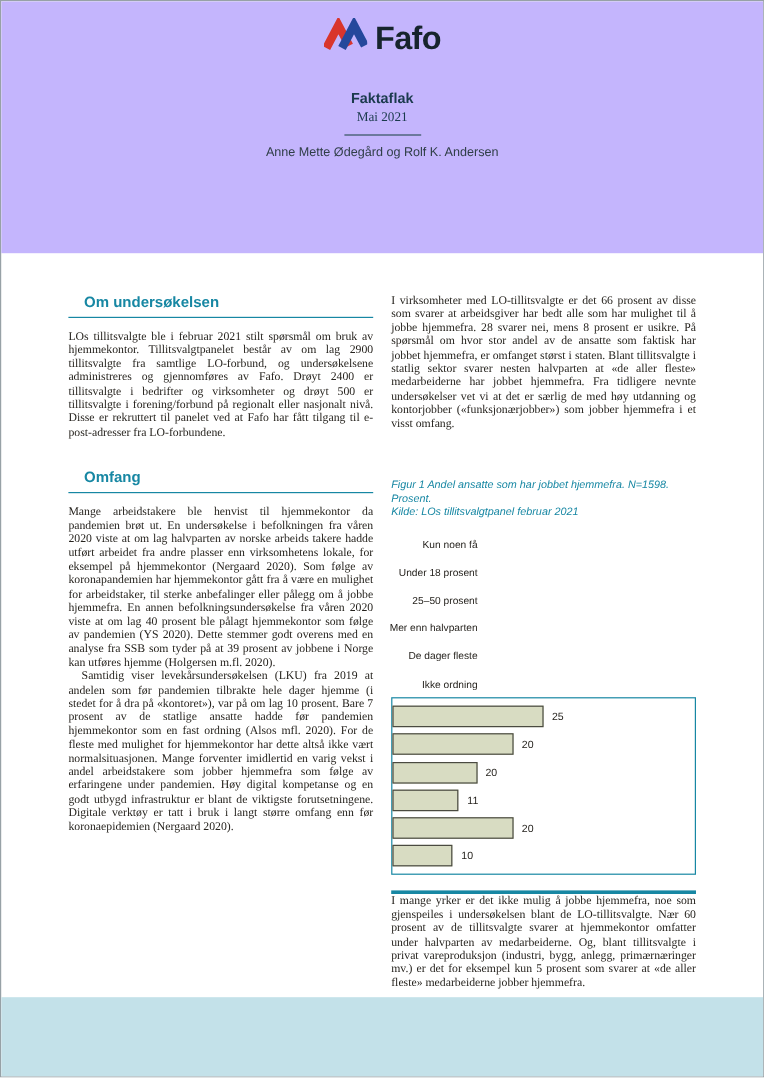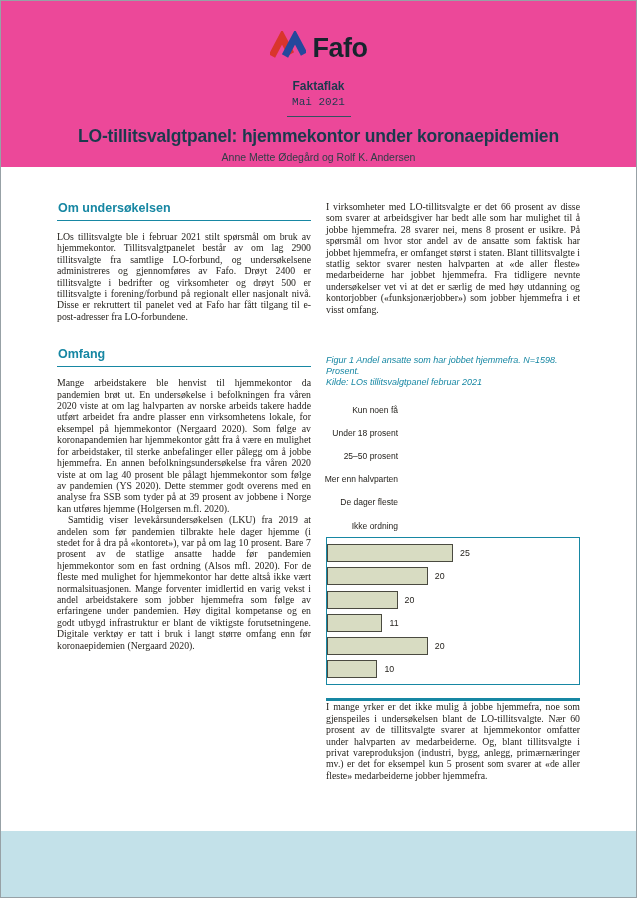--- a/index.html
+++ b/index.html
@@ -3,34 +3,34 @@
 <meta charset="utf-8">
 <style>
   html,body { margin:0; padding:0; background:#ffffff; }
   .page {
     position:relative; width:637px; height:898px; box-sizing:border-box;
     background:#ffffff; border:1px solid #97a1a6; overflow:hidden;
     font-family:"Liberation Serif", serif;
   }
   
   .header-band {
-    background:#ec4899; height:166px; box-sizing:border-box;
-    text-align:center; padding-top:31px;
+    background:#c4b5fd; height:210px; box-sizing:border-box;
+    text-align:center; padding-top:15px;
   }
   .logo-row { display:flex; justify-content:center; align-items:center; gap:7px; height:32px; }
   .logo-word { font-family:"Liberation Sans", sans-serif; font-weight:bold; font-size:27px; color:#17242d; letter-spacing:-0.5px; }
-  .kicker { margin-top:15px; font-family:"Liberation Sans", sans-serif; font-weight:bold; font-size:12px; color:#1b3a4d; }
-  .date   { margin-top:3px; font-family:Liberation Mono, monospace; font-size:11px; color:#1b3a4d; }
+  .kicker { margin-top:27px; font-family:"Liberation Sans", sans-serif; font-weight:bold; font-size:12px; color:#1b3a4d; }
+  .date   { margin-top:3px; font-family:Liberation Serif, serif; font-size:11px; color:#1b3a4d; }
   .header-rule { width:64px; border:none; border-top:1px solid #33525f; margin:8px auto; }
   .page-title { margin-top:9px; font-family:"Liberation Sans", sans-serif; font-weight:bold; font-size:17.5px; color:#1b3a4d; letter-spacing:-0.2px; }
   .authors { margin-top:4px; font-family:"Liberation Sans", sans-serif; font-size:10.5px; color:#2f3e47; }
   
   .content { display:flex; gap:15px; padding:34px 56px 0 56px; }
   .col { flex:1; min-width:0; }
-  .section-heading { font-family:"Liberation Sans", sans-serif; font-weight:bold; font-size:12.5px; color:#1787a3; margin:0 0 5px 1px; }
+  .section-heading { font-family:"Liberation Sans", sans-serif; font-weight:bold; font-size:12.5px; color:#1787a3; margin:0 0 5px 13px; }
   .heading-rule { border:none; border-top:1.5px solid #1787a3; margin:0 0 10px 0; }
   p.body { font-size:9.8px; line-height:11.4px; text-align:justify; color:#26231e; margin:0; }
   .indent { text-indent:11px; }
   .section-scope { margin-top:25px; }
   .rp1 { margin-top:26px; }
   
   .figure-caption { margin-top:40px; font-family:"Liberation Sans", sans-serif; font-style:italic; font-size:9px; line-height:11px; color:#1787a3; }
   .chart { display:flex; margin-top:5px;flex-direction:column; }
   .chart-labels { width:78px; box-sizing:border-box; padding-top:5px; }
   .chart-labels .lbl {
@@ -58,21 +58,20 @@
         <svg width="36" height="30" viewBox="0 0 36 30" aria-hidden="true">
           <path d="M2 25 L12 6 L21 23" stroke="#d9352c" stroke-width="7" fill="none"></path>
           <path d="M15 25 L25 6 L34 23" stroke="#24489c" stroke-width="7" fill="none"></path>
         </svg>
       </span>
       <span class="logo-word">Fafo</span>
     </div>
     <div class="kicker">Faktaflak</div>
     <div class="date">Mai 2021</div>
     <hr class="header-rule">
-    <div class="page-title">LO-tillitsvalgtpanel: hjemmekontor under koronaepidemien</div>
     <div class="authors">Anne Mette Ødegård og Rolf K. Andersen</div>
   </div>
 
   <div class="content">
 
     <div class="col">
       <div class="section">
         <h2 class="section-heading">Om undersøkelsen</h2>
         <hr class="heading-rule">
         <p class="body">LOs tillitsvalgte ble i februar 2021 stilt spørsmål om bruk av hjemmekontor. Tillitsvalgtpanelet består av om lag 2900 tillitsvalgte fra samtlige LO-forbund, og undersøkelsene administreres og gjennomføres av Fafo. Drøyt 2400 er tillitsvalgte i bedrifter og virksomheter og drøyt 500 er tillitsvalgte i forening/forbund på regionalt eller nasjonalt nivå. Disse er rekruttert til panelet ved at Fafo har fått tilgang til e-post-adresser fra LO-forbundene.</p>

